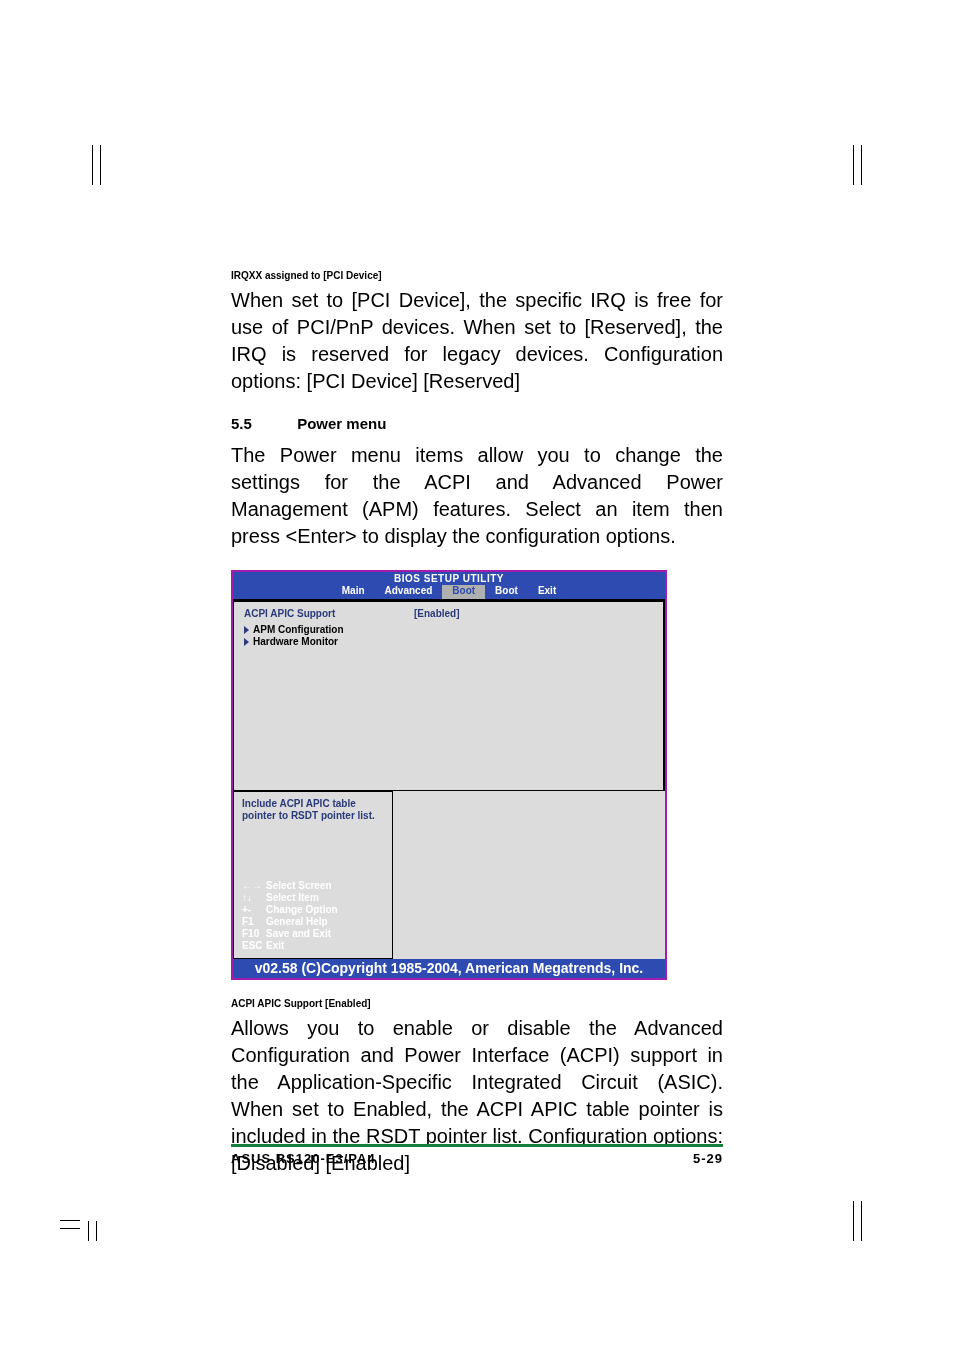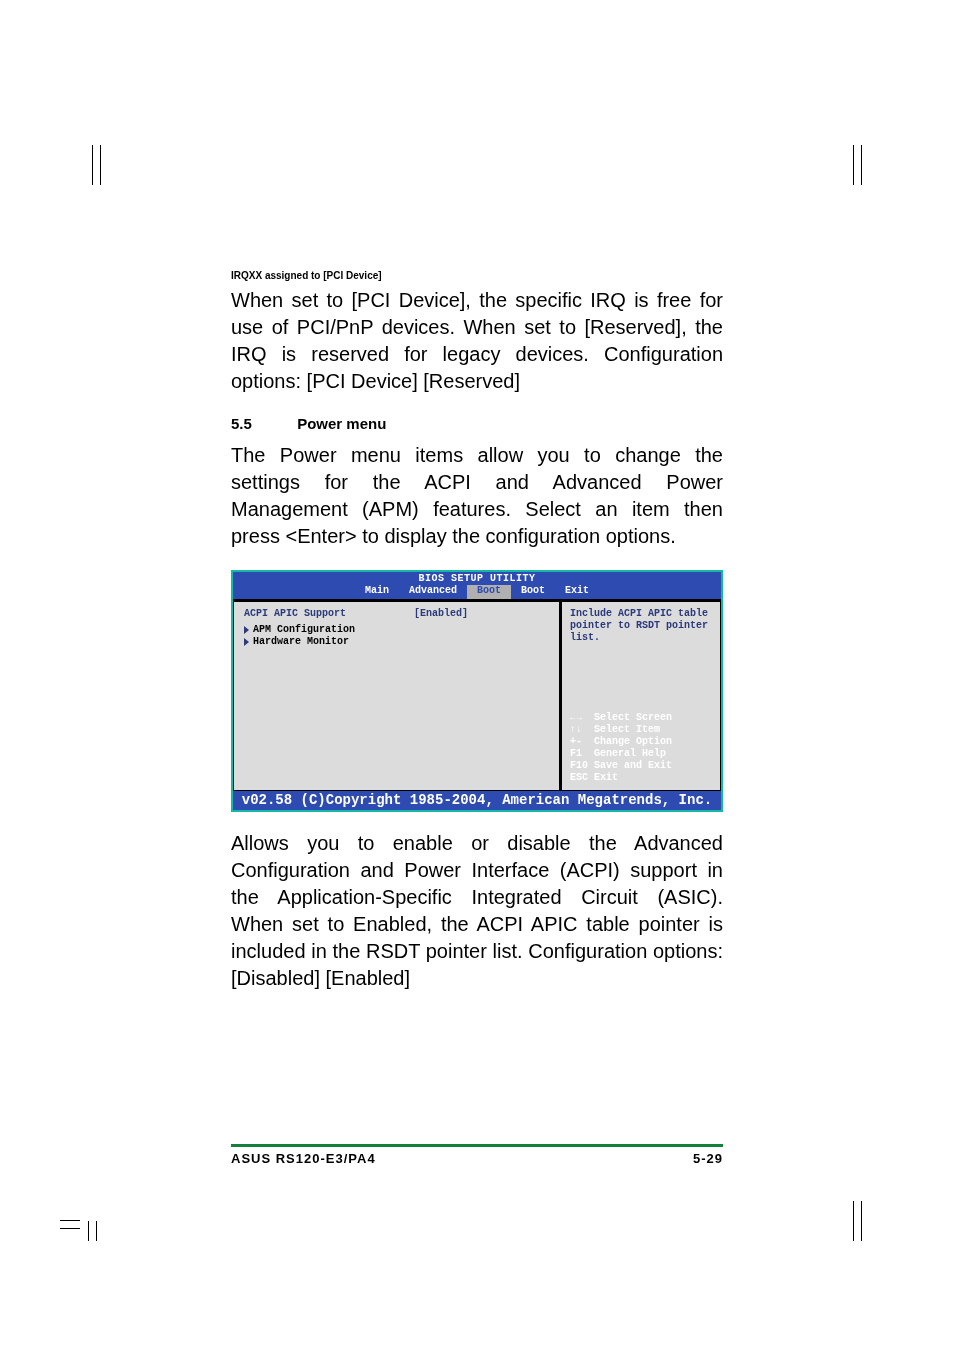--- a/index.html
+++ b/index.html
@@ -56,23 +56,23 @@
     .h2 {
       font-weight: bold;
       font-size: 15px;
       margin-top: 20px;
       margin-bottom: 10px;
     }
     .h2 .num { display: inline-block; width: 62px; }
 
     
     .bios {
-      width: 492px;
-      border: 2px solid #14b8a6;
-      font-family: Liberation Mono, monospace;
+      width: 436px;
+      border: 2px solid #a21caf;
+      font-family: Liberation Sans, sans-serif;
       font-size: 10px;
       font-weight: bold;
       line-height: 1.2;
       margin-bottom: 18px;
     }
     .bios-header {
       background: #2d4bb0;
       color: #fff;
       text-align: center;
       padding: 1px 0 0 0;
@@ -89,20 +89,21 @@
       padding: 0 10px 2px 10px;
     }
     .bios-tab.sel {
       background: #b0b0b0;
       color: #2d4bb0;
     }
     .bios-body {
       display: flex;
       background: #dcdcdc;
       border-top: 2px solid #000;
+      flex-direction: column;
     }
     .bios-left {
       flex: 1;
       padding: 6px 10px;
       border: 1px solid #000;
       border-right: 2px solid #000;
       min-height: 190px;
       color: #2a3a7a;
     }
     .bios-row { display: flex; }
@@ -241,20 +242,21 @@
           <div class="krow">
               <span class="sym">ESC</span>
               <span>Exit</span>
             </div>
         </div>
       </div>
     </div>
     <div class="bios-footer">v02.58 (C)Copyright 1985-2004, American Megatrends, Inc.</div>
   </div>
 
+  <div class="section-title">ACPI APIC Support [Enabled]</div>
   <div class="body-text">Allows you to enable or disable the Advanced Configuration and Power Interface (ACPI) support in the Application-Specific Integrated Circuit (ASIC). When set to Enabled, the ACPI APIC table pointer is included in the RSDT pointer list. Configuration options: [Disabled] [Enabled]</div>
 
 </div>
 
 <div class="footer-bar">
   <span>ASUS RS120-E3/PA4</span>
   <span>5-29</span>
 </div>
 
 </body></html>

